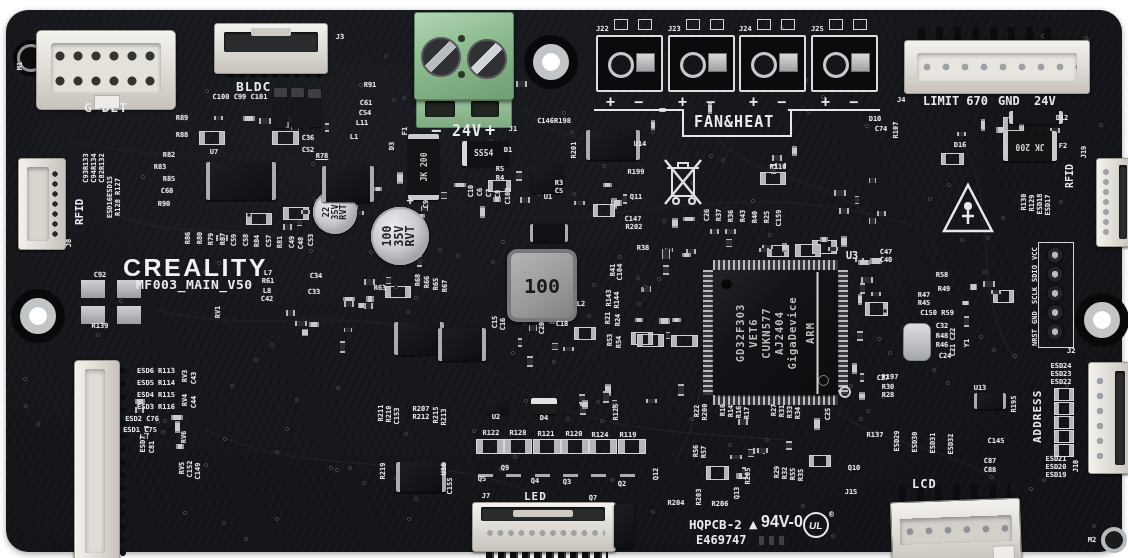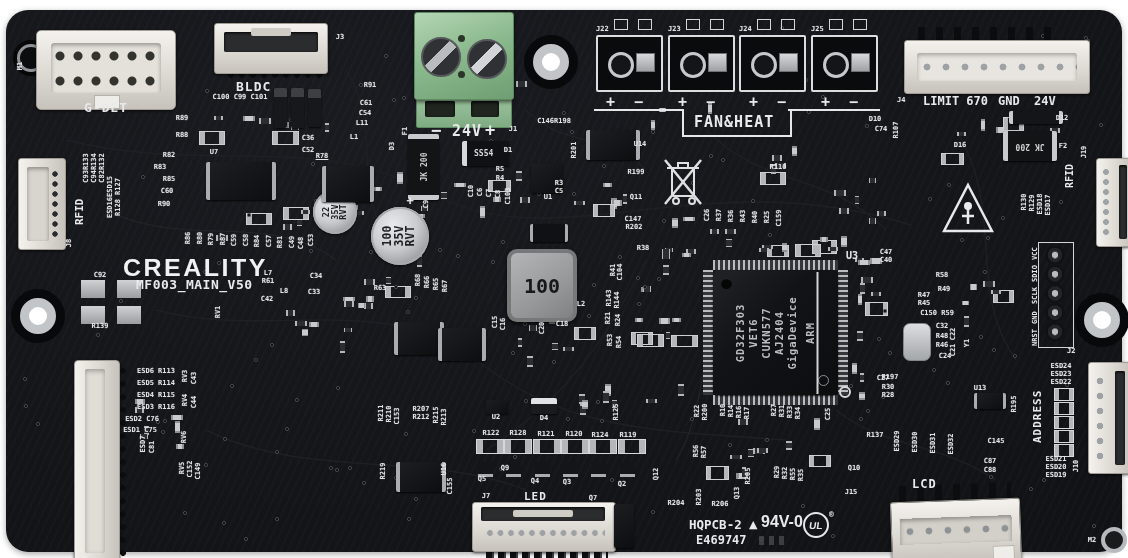--- a/index.html
+++ b/index.html
@@ -716,21 +716,21 @@
         <span class="sk" style="left: 94px; top: 265px; transform: translate(-50%, -50%) rotate(0deg);">C92</span>
         <span class="sk" style="left: 94px; top: 316px; transform: translate(-50%, -50%) rotate(0deg);">R139</span>
         <span class="sk" style="left: 80px; top: 158px; transform: translate(-50%, -50%) rotate(-90deg);">C93R133</span>
         <span class="sk" style="left: 88px; top: 158px; transform: translate(-50%, -50%) rotate(-90deg);">C94R134</span>
         <span class="sk" style="left: 96px; top: 158px; transform: translate(-50%, -50%) rotate(-90deg);">C82R132</span>
         <span class="sk" style="left: 104px; top: 187px; transform: translate(-50%, -50%) rotate(-90deg);">ESD16ESD15</span>
         <span class="sk" style="left: 112px; top: 187px; transform: translate(-50%, -50%) rotate(-90deg);">R128 R127</span>
         <span class="sk" style="left: 63px; top: 233px; transform: translate(-50%, -50%) rotate(-90deg);">J8</span>
         <span class="sk" style="left: 262px; top: 263px; transform: translate(-50%, -50%) rotate(0deg);">L7</span>
         <span class="sk" style="left: 262px; top: 271px; transform: translate(-50%, -50%) rotate(0deg);">R61</span>
-        <span class="sk" style="left: 278px; top: 281px; transform: translate(-50%, -50%) rotate(0deg);">L8</span>
+        <span class="sk" style="left: 261px; top: 281px; transform: translate(-50%, -50%) rotate(0deg);">L8</span>
         <span class="sk" style="left: 261px; top: 289px; transform: translate(-50%, -50%) rotate(0deg);">C42</span>
         <span class="sk" style="left: 310px; top: 266px; transform: translate(-50%, -50%) rotate(0deg);">C34</span>
         <span class="sk" style="left: 308px; top: 282px; transform: translate(-50%, -50%) rotate(0deg);">C33</span>
         <span class="sk" style="left: 212px; top: 302px; transform: translate(-50%, -50%) rotate(-90deg);">RV1</span>
         <span class="sk" style="left: 305px; top: 230px; transform: translate(-50%, -50%) rotate(-90deg);">C53</span>
         <span class="sk" style="left: 420px; top: 194px; transform: translate(-50%, -50%) rotate(-90deg);">C9</span>
         <span class="sk" style="left: 404px; top: 191px; font-size: 12px; transform: translate(-50%, -50%) rotate(0deg);">+</span>
         <span class="sk" style="left: 374px; top: 278px; transform: translate(-50%, -50%) rotate(0deg);">R63</span>
         <span class="sk" style="left: 412px; top: 270px; transform: translate(-50%, -50%) rotate(-90deg);">R68</span>
         <span class="sk" style="left: 421px; top: 272px; transform: translate(-50%, -50%) rotate(-90deg);">R66</span>

